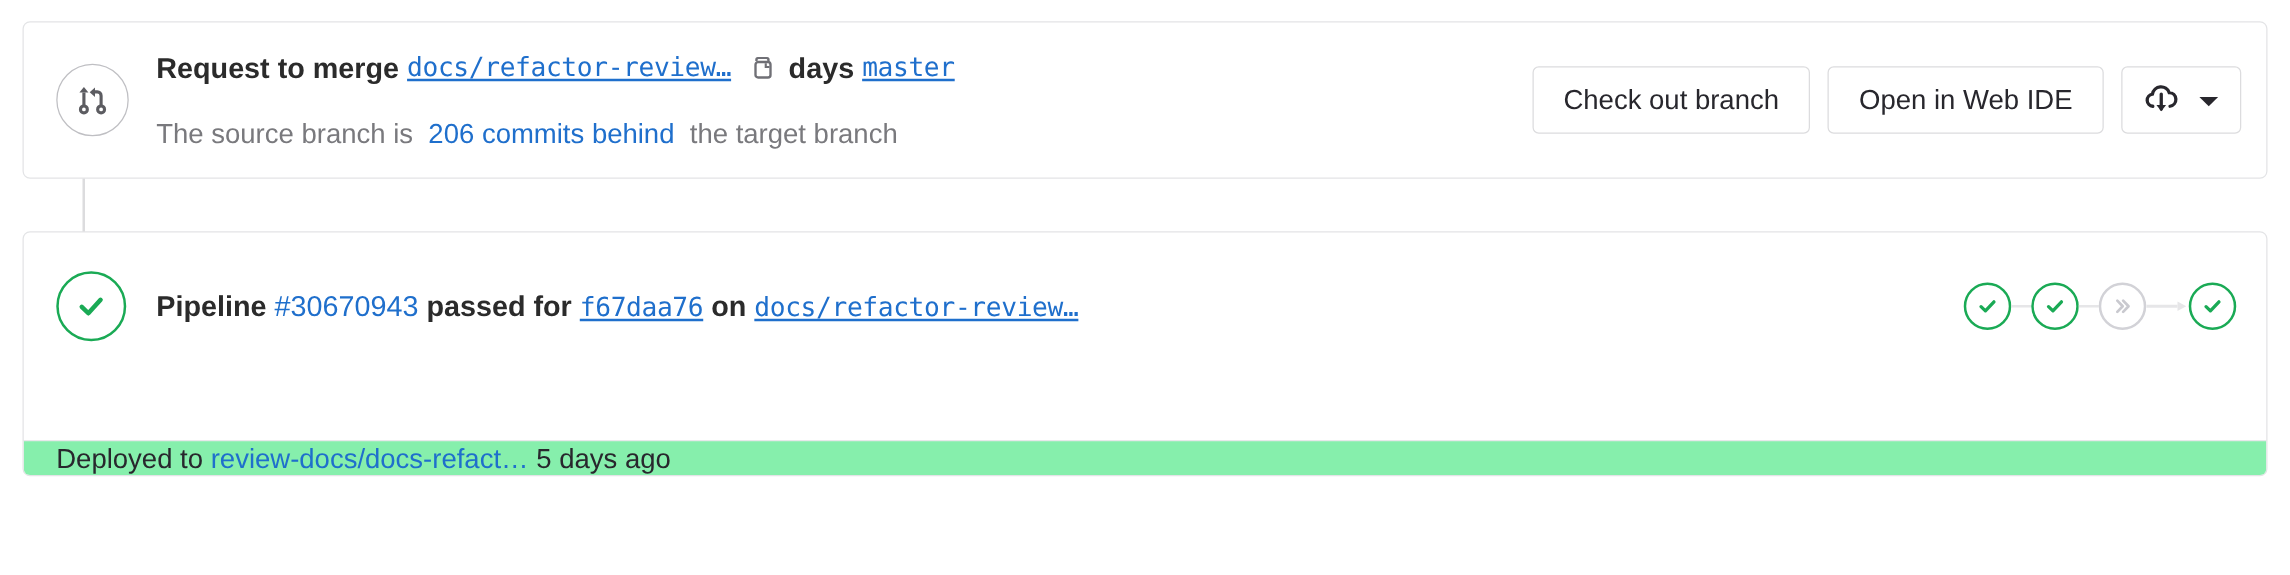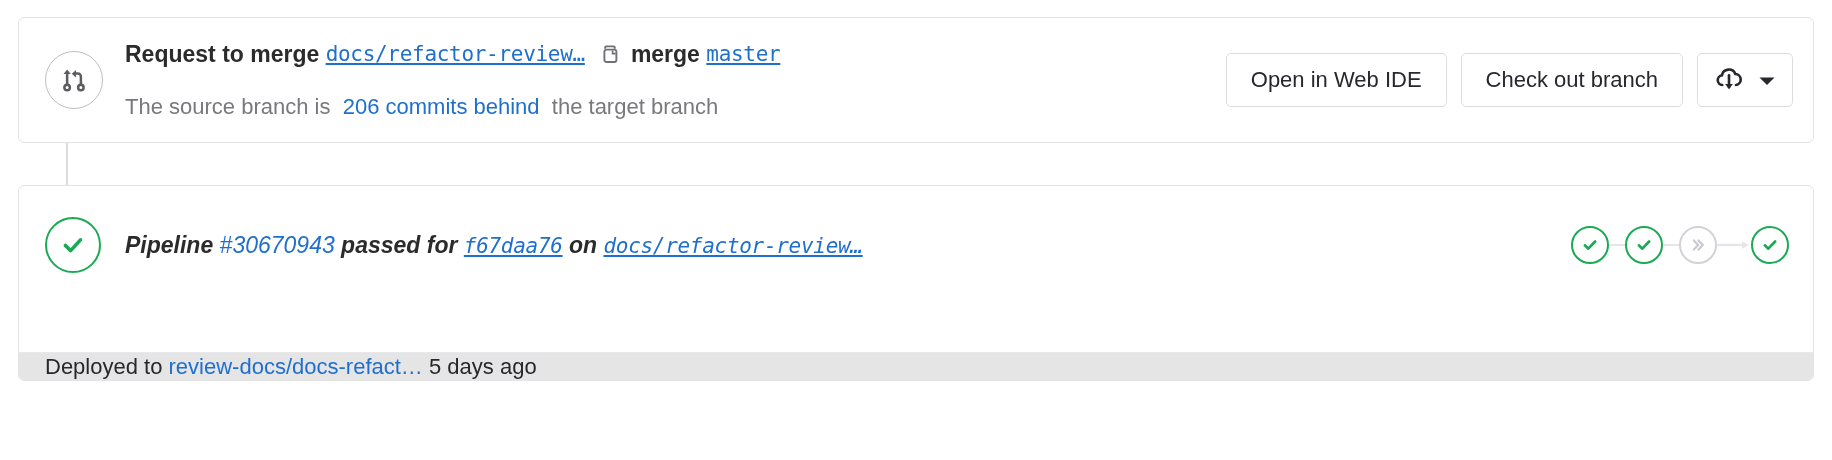--- a/index.html
+++ b/index.html
@@ -163,21 +163,20 @@
   }
   .pipeline-text {
     flex: 1 1 auto;
     font-size: 23px;
     line-height: 30px;
     color: #2b2b2b;
     font-weight: bold;
     white-space: nowrap;
     min-width: 0;
     overflow: hidden;
-    font-style: italic;
   }
   .pipeline-text .lnk {
     color: #1f6fcc;
     font-weight: normal;
     text-decoration: none;
   }
   .pipeline-text .mono {
     font-family: "DejaVu Sans Mono", "Liberation Mono", monospace;
     font-weight: normal;
     color: #1f6fcc;
@@ -212,21 +211,21 @@
   .stage-arrow {
     width: 34px;
     height: 10px;
     flex: 0 0 auto;
     display: flex;
     align-items: center;
   }
 
   .deploy-row {
     flex: 1 1 auto;
-    background: #e5e5e5;
+    background: #86efac;
     border-top: 1px solid #e8e8ea;
     display: flex;
     align-items: center;
     padding: 0 22px 0 26px;
     box-sizing: border-box;
     margin-top: 48px;
   }
   .deploy-text {
     flex: 1 1 auto;
     font-size: 22px;
@@ -289,36 +288,36 @@
         <span class="plain">Request to merge</span>
         <span>&nbsp;</span>
         <a class="branch" href="#">docs/refactor-review…</a>
         <button class="copy-btn" title="Copy branch name">
           <svg width="24" height="24" viewBox="0 0 24 24" aria-hidden="true">
             <path d="M8.5 3.5 h7.2 a2 2 0 0 1 2 2 v1.2 h-1.9 V5.9 a0.7 0.7 0 0 0 -0.7 -0.7 H8.8 a0.7 0.7 0 0 0 -0.7 0.7 v0.8 H6.2 V5.5 a2 2 0 0 1 2 -2 z" fill="#707076"></path>
             <rect x="6.4" y="7.6" width="12" height="12.4" rx="2.1" fill="none" stroke="#707076" stroke-width="1.9"></rect>
             <path d="M14.6 8.6 v3.0 h3.0" fill="none" stroke="#707076" stroke-width="1.7"></path>
           </svg>
         </button>
-        <span class="plain">merge</span>
+        <span class="plain">days</span>
         <span>&nbsp;</span>
         <a class="branch" href="#">master</a>
       </div>
 
       <div class="line-2">
         <span>The source branch is</span>
         <span>&nbsp;</span><a href="#">206 commits behind</a><span>&nbsp;</span>
         <span>the target branch</span>
       </div>
 
     </div>
 
     <div class="mr-actions">
+      <button class="btn">Check out branch</button>
       <button class="btn">Open in Web IDE</button>
-      <button class="btn">Check out branch</button>
       <button class="btn btn-icon-only">
         <span>
           <svg width="30" height="30" viewBox="0 0 24 24" aria-hidden="true">
             <path d="M17.6 18.4 a4.4 4.4 0 0 0 -0.5 -8.75 a5.6 5.6 0 0 0 -10.75 1.0 a3.9 3.9 0 0 0 0.25 7.75" fill="none" stroke="#28272d" stroke-width="2.1" stroke-linecap="round"></path>
             <path d="M12 10.6 V20.2" fill="none" stroke="#28272d" stroke-width="2.1" stroke-linecap="round"></path>
             <path d="M12 21.6 L8.9 17.6 H15.1 Z" fill="#28272d"></path>
           </svg>
         </span>
         <span>
           <svg width="18" height="12" viewBox="0 0 18 12" aria-hidden="true">

